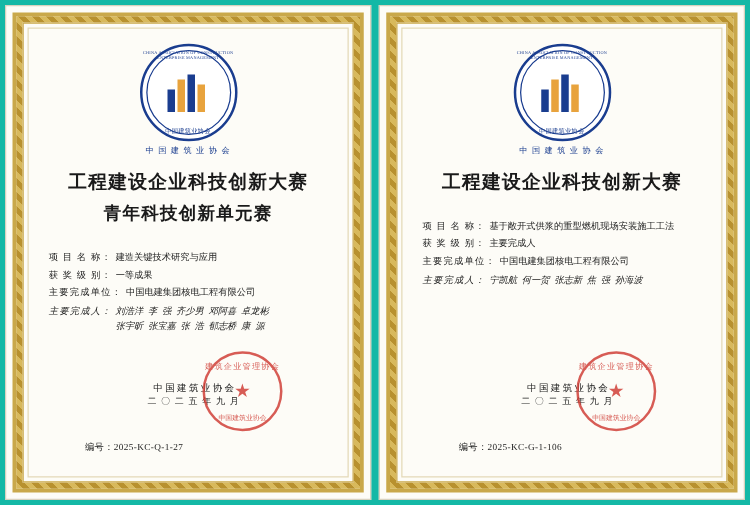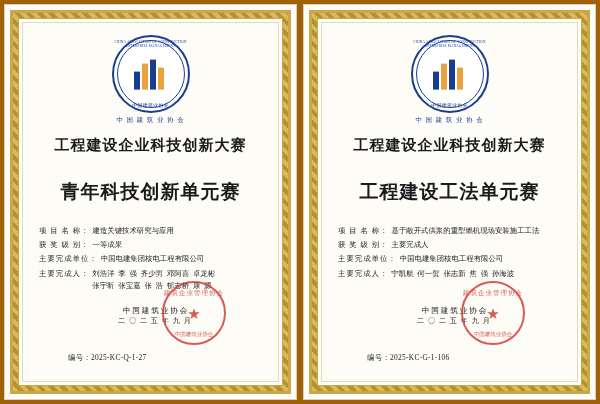--- a/index.html
+++ b/index.html
@@ -10,21 +10,21 @@
     height: 404px;
     background: #ffffff;
     font-family: "Liberation Sans", sans-serif;
   }
   .page {
     width: 600px;
     height: 404px;
     display: flex;
     gap: 6px;
     padding: 4px 4px;
-    background: #a16207;
+    background: #14b8a6;
     justify-content: flex-end;
   }
   .cert {
     position: relative;
     flex: 1 1 50%;
     background: #fdfcf7;
     border: 1px solid #d8d2bf;
     overflow: hidden;
   }
   
@@ -116,22 +116,22 @@
 
   .title1 {
     margin-top: 11px;
     font-size: 15px;
     font-weight: bold;
     color: #1a1a1a;
     letter-spacing: 1px;
     font-family: "Liberation Serif", serif;
   }
   .title2 {
-    margin-top: 24px;
-    font-size: 19px;
+    margin-top: 7px;
+    font-size: 14px;
     font-weight: bold;
     color: #1a1a1a;
     letter-spacing: 1px;
     font-family: "Liberation Serif", serif;
   }
   .divider-thin {
     width: 100%;
     height: 0;
     margin-top: 8px;
   }
@@ -158,20 +158,21 @@
   .field-value {
     flex: 1 1 auto;
     padding-left: 3px;
   }
   .field-value .line2 { display: block; padding-left: 0; }
   .names {
     margin-top: 1px;
     font-size: 7.4px;
     line-height: 1.7;
     word-spacing: 2px;
+    font-style: italic;
   }
   .names .row2 { display: block; }
 
   
   .seal-area {
     position: absolute;
     right: 26px;
     bottom: 34px;
     width: 150px;
     height: 72px;
@@ -318,21 +319,20 @@
             <i class="b"></i>
             <i class="c"></i>
             <i class="d"></i>
         </div>
         <div class="arc-text-bot">中国建筑业协会</div>
       </div>
 
       <div class="org-name">中 国 建 筑 业 协 会</div>
 
       <div class="title1">工程建设企业科技创新大赛</div>
-      <div class="title2">工程建设工法单元赛</div>
       <div class="divider-thin"></div>
 
       <div class="fields">
         <div class="field-row">
           <span class="field-label">项 目 名 称：</span>
           <span class="field-value">基于敞开式供浆的重型燃机现场安装施工工法</span>
         </div>
         <div class="field-row">
           <span class="field-label">获 奖 级 别：</span>
           <span class="field-value">主要完成人</span>

